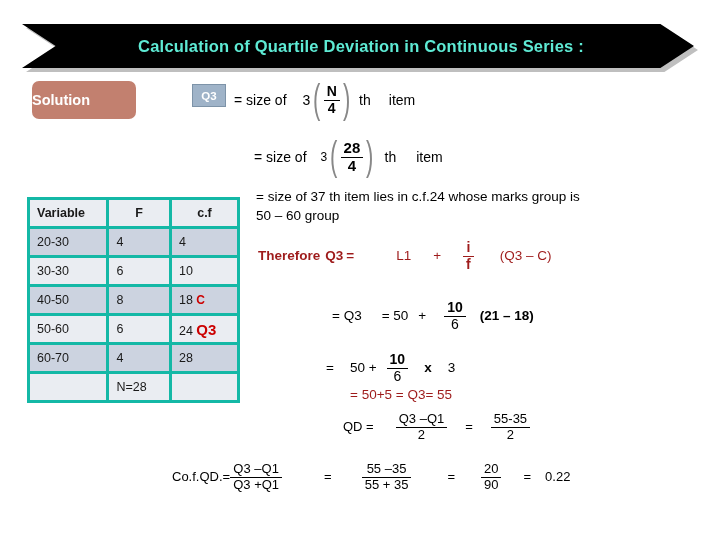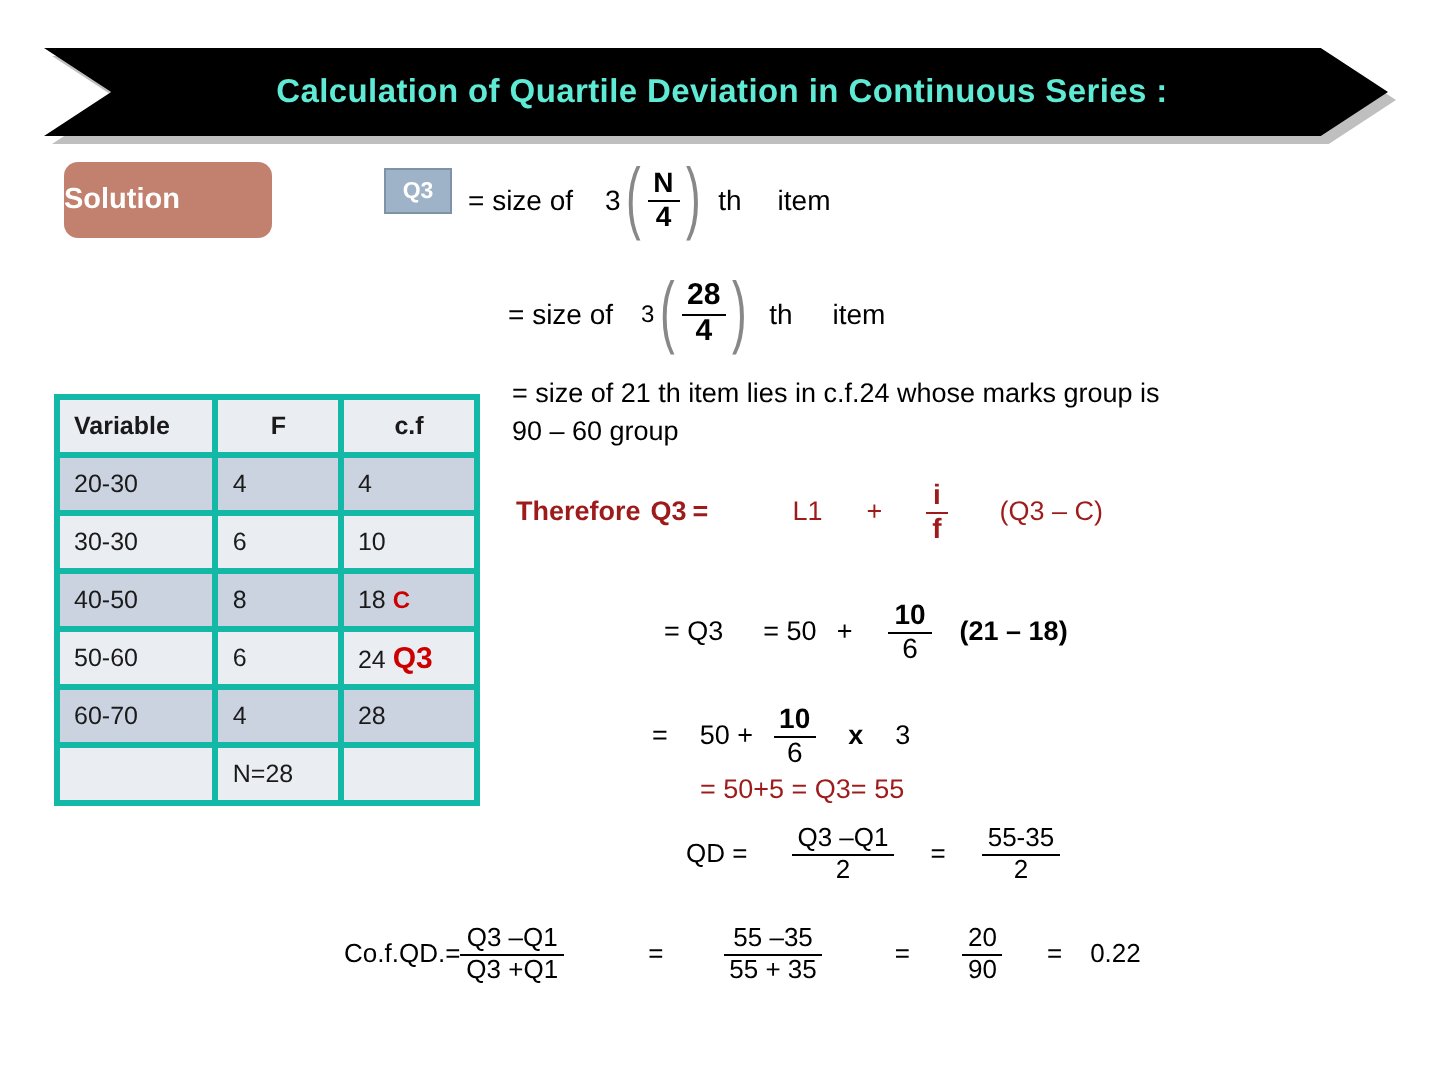--- a/index.html
+++ b/index.html
@@ -194,22 +194,22 @@
   <span class="frac" style="font-size:15px;">
     <span class="num bold">28</span>
     <span class="den bold">4</span>
   </span>
   <span class="paren">)</span>
   <span class="mid" style="margin-left:8px;">th</span>
   <span class="mid" style="margin-left:20px;">item</span>
 </div>
 
 <div class="abs" style="left:256px; top:187px; font-size:13.5px; line-height:19px;">
-  <div>= size of 21 th item  lies in c.f.24 whose marks group is</div>
-  <div>90 – 60 group</div>
+  <div>= size of 37 th item  lies in c.f.24 whose marks group is</div>
+  <div>50 – 60 group</div>
 </div>
 
 <table class="stat-table">
   <tbody>
     <tr class="head">
       <td class="c-var">Variable</td>
       <td class="c-f">F</td>
       <td class="c-cf">c.f</td>
     </tr>
 

